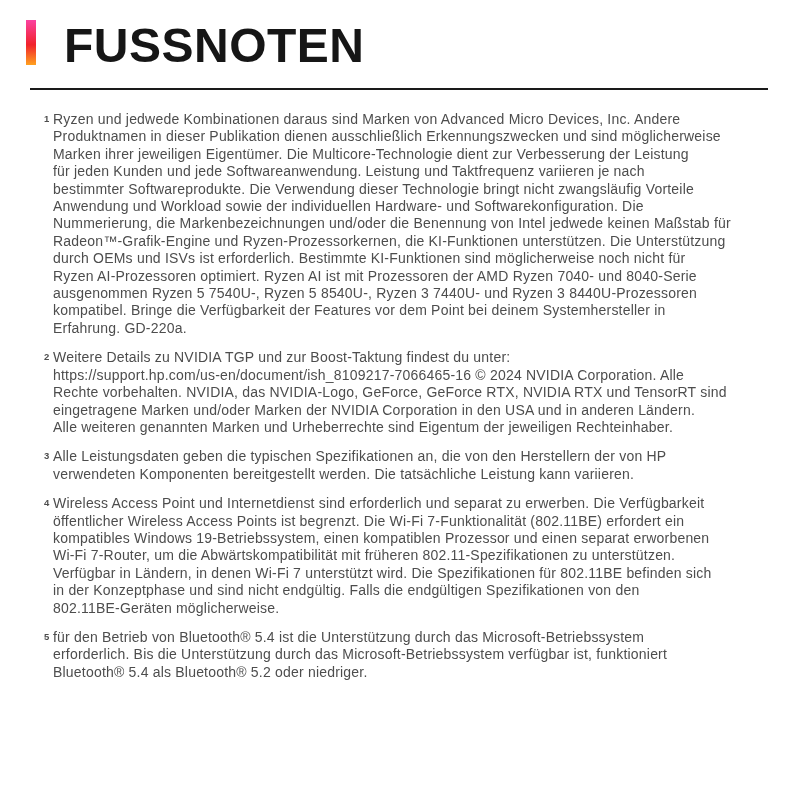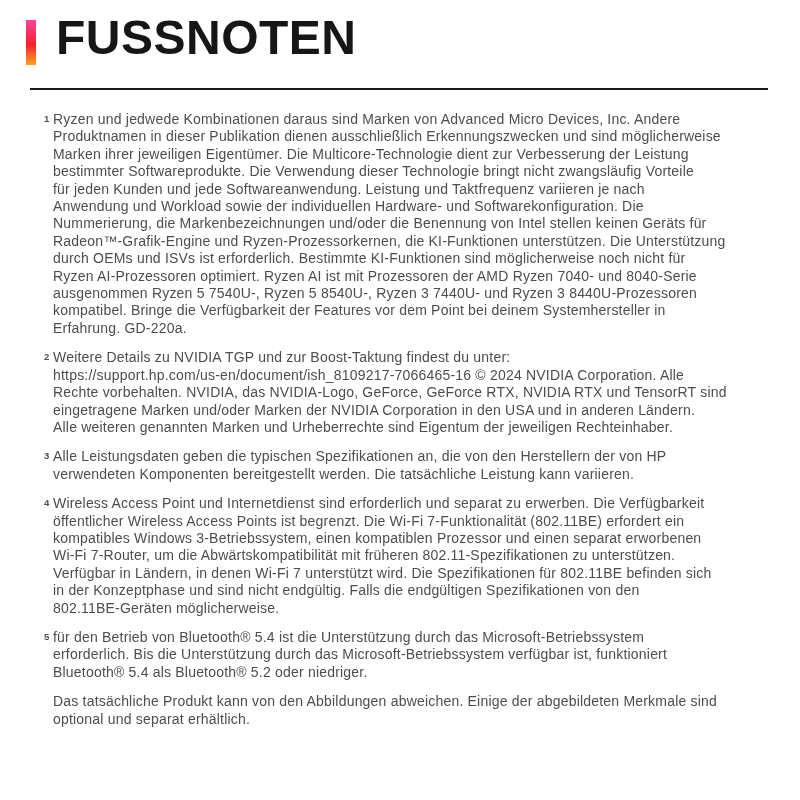--- a/index.html
+++ b/index.html
@@ -14,21 +14,21 @@
 
   .accent-bar {
     position: absolute;
     left: 26px; top: 20px;
     width: 10px; height: 45px;
     background: linear-gradient(180deg, #fb42a0 0%, #f1222b 55%, #ffa11f 100%);
   }
   .title {
     position: absolute;
     left: 56px; top: 14px;
-    margin: 0;
+    margin: 8px;
     font-size: 48px;
     font-weight: bold;
     letter-spacing: 0.5px;
     color: #161616;
     line-height: 1;
   }
   .rule {
     position: absolute;
     left: 30px; top: 88px;
     width: 738px; height: 2px;
@@ -61,24 +61,24 @@
   <div class="accent-bar"></div>
   <h1 class="title">FUSSNOTEN</h1>
   <div class="rule"></div>
   <div class="footnotes" id="footnotes">
   <div class="footnote">
     <span class="fn-sup">1</span>
     <div class="fn-lines">
           <div class="fn-line">Ryzen und jedwede Kombinationen daraus sind Marken von Advanced Micro Devices, Inc. Andere</div>
           <div class="fn-line">Produktnamen in dieser Publikation dienen ausschließlich Erkennungszwecken und sind möglicherweise</div>
           <div class="fn-line">Marken ihrer jeweiligen Eigentümer. Die Multicore-Technologie dient zur Verbesserung der Leistung</div>
+          <div class="fn-line">für jeden Kunden und jede Softwareanwendung. Leistung und Taktfrequenz variieren je nach</div>
           <div class="fn-line">bestimmter Softwareprodukte. Die Verwendung dieser Technologie bringt nicht zwangsläufig Vorteile</div>
-          <div class="fn-line">für jeden Kunden und jede Softwareanwendung. Leistung und Taktfrequenz variieren je nach</div>
           <div class="fn-line">Anwendung und Workload sowie der individuellen Hardware- und Softwarekonfiguration. Die</div>
-          <div class="fn-line">Nummerierung, die Markenbezeichnungen und/oder die Benennung von Intel stellen keinen Geräts für</div>
+          <div class="fn-line">Nummerierung, die Markenbezeichnungen und/oder die Benennung von Intel jedwede keinen Maßstab für</div>
           <div class="fn-line">Radeon™-Grafik-Engine und Ryzen-Prozessorkernen, die KI-Funktionen unterstützen. Die Unterstützung</div>
           <div class="fn-line">durch OEMs und ISVs ist erforderlich. Bestimmte KI-Funktionen sind möglicherweise noch nicht für</div>
           <div class="fn-line">Ryzen AI-Prozessoren optimiert. Ryzen AI ist mit Prozessoren der AMD Ryzen 7040- und 8040-Serie</div>
           <div class="fn-line">ausgenommen Ryzen 5 7540U-, Ryzen 5 8540U-, Ryzen 3 7440U- und Ryzen 3 8440U-Prozessoren</div>
           <div class="fn-line">kompatibel. Bringe die Verfügbarkeit der Features vor dem Point bei deinem Systemhersteller in</div>
           <div class="fn-line">Erfahrung. GD-220a.</div>
         </div>
   </div>
 
   <div class="footnote">
@@ -98,38 +98,31 @@
           <div class="fn-line">Alle Leistungsdaten geben die typischen Spezifikationen an, die von den Herstellern der von HP</div>
           <div class="fn-line">verwendeten Komponenten bereitgestellt werden. Die tatsächliche Leistung kann variieren.</div>
         </div>
   </div>
 
   <div class="footnote">
     <span class="fn-sup">4</span>
     <div class="fn-lines">
           <div class="fn-line">Wireless Access Point und Internetdienst sind erforderlich und separat zu erwerben. Die Verfügbarkeit</div>
           <div class="fn-line">öffentlicher Wireless Access Points ist begrenzt. Die Wi-Fi 7-Funktionalität (802.11BE) erfordert ein</div>
-          <div class="fn-line">kompatibles Windows 3-Betriebssystem, einen kompatiblen Prozessor und einen separat erworbenen</div>
+          <div class="fn-line">kompatibles Windows 19-Betriebssystem, einen kompatiblen Prozessor und einen separat erworbenen</div>
           <div class="fn-line">Wi-Fi 7-Router, um die Abwärtskompatibilität mit früheren 802.11-Spezifikationen zu unterstützen.</div>
           <div class="fn-line">Verfügbar in Ländern, in denen Wi-Fi 7 unterstützt wird. Die Spezifikationen für 802.11BE befinden sich</div>
           <div class="fn-line">in der Konzeptphase und sind nicht endgültig. Falls die endgültigen Spezifikationen von den</div>
           <div class="fn-line">802.11BE-Geräten möglicherweise.</div>
         </div>
   </div>
 
   <div class="footnote">
     <span class="fn-sup">5</span>
     <div class="fn-lines">
           <div class="fn-line">für den Betrieb von Bluetooth® 5.4 ist die Unterstützung durch das Microsoft-Betriebssystem</div>
           <div class="fn-line">erforderlich. Bis die Unterstützung durch das Microsoft-Betriebssystem verfügbar ist, funktioniert</div>
           <div class="fn-line">Bluetooth® 5.4 als Bluetooth® 5.2 oder niedriger.</div>
         </div>
   </div>
 
-  <div class="footnote">
-
-    <div class="fn-lines">
-          <div class="fn-line">Das tatsächliche Produkt kann von den Abbildungen abweichen. Einige der abgebildeten Merkmale sind</div>
-          <div class="fn-line">optional und separat erhältlich.</div>
-        </div>
-  </div>
 </div>
 </div>
 
 </body></html>

